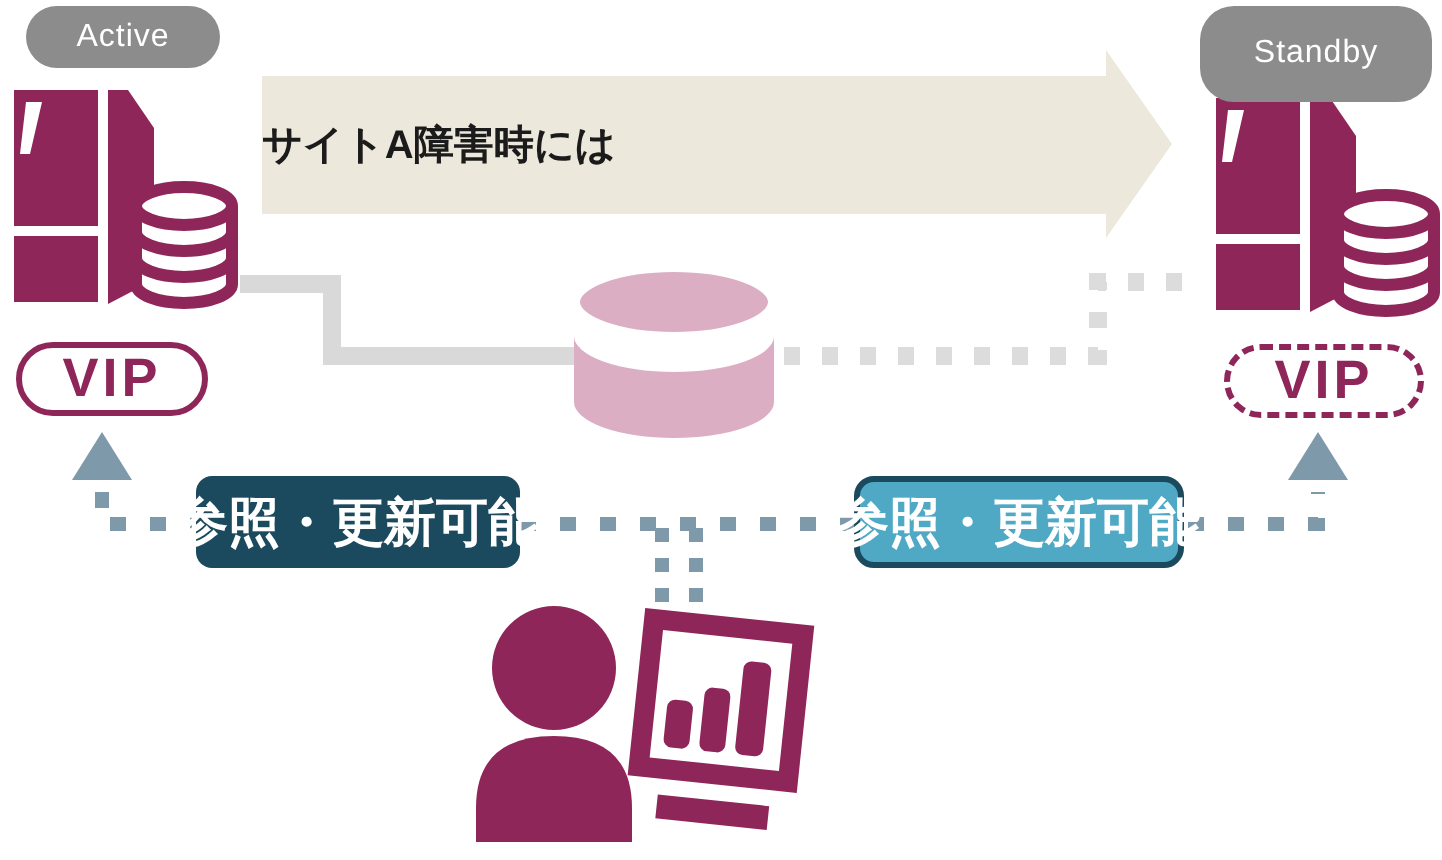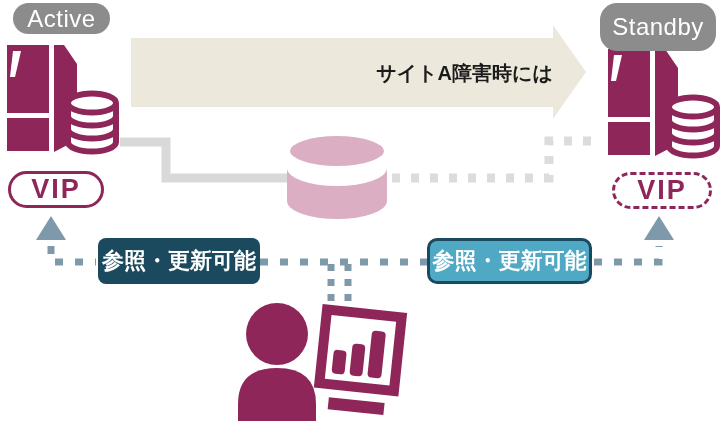--- a/index.html
+++ b/index.html
@@ -8,41 +8,41 @@
     --line_gray:#D9D9D9; --line_gray_dash:#DCDCDC; --text_dark:#1B1B1B;
   }
   html,body{margin:0;padding:0;background:#fff;}
   .stage{
     position:relative;width:721px;height:430px;background:#fff;overflow:hidden;
     font-family:"Liberation Sans", sans-serif;
   }
   .layer{position:absolute;left:0;top:0;}
   
   .pill{position:absolute;display:flex;align-items:center;justify-content:center;box-sizing:border-box;}
-  .status-pill{background:var(--pill_gray);color:#fff;border-radius:17px;font-size:24px;letter-spacing:.5px;}
+  .status-pill{background:var(--pill_gray);color:#fff;border-radius:17px;font-size:16px;letter-spacing:.5px;}
   #active-pill{left:13px;top:3px;width:97px;height:31px;}
   #standby-pill{left:600px;top:3px;width:116px;height:48px;}
   .vip-pill{background:#fff;color:var(--maroon);font-weight:bold;font-size:27px;letter-spacing:2px;border-radius:19px;}
   #vip-a{left:8px;top:171px;width:96px;height:37px;border:3px solid var(--maroon);}
   #vip-b{left:612px;top:172px;width:100px;height:37px;border:3px dashed var(--maroon);}
   
   .failover-arrow{
     position:absolute;left:131px;top:25px;width:455px;height:94px;
     background:var(--arrow_beige);
     clip-path:polygon(0 13px,422px 13px,422px 0,455px 47px,422px 94px,422px 82px,0 82px);
   }
   .arrow-text{
     position:absolute;left:0;top:13px;width:422px;height:69px;
-    display:flex;flex-direction:column;justify-content:center;align-items:flex-end;
+    display:flex;flex-direction:column;justify-content:center;align-items:flex-start;
     font-size:20px;font-weight:bold;color:var(--text_dark);line-height:1.5;text-align:center;
   }
   
   .access-badge{
     position:absolute;top:238px;height:46px;display:flex;align-items:center;justify-content:center;
-    color:#fff;font-weight:bold;font-size:22px;box-sizing:border-box;white-space:nowrap;
+    color:#fff;font-weight:bold;font-size:26px;box-sizing:border-box;white-space:nowrap;
   }
   #badge-a{left:98px;width:162px;background:var(--teal_dark);border-radius:8px;}
   #badge-b{left:427px;width:165px;background:var(--teal_light);border:3px solid var(--teal_dark);border-radius:10px;}
   
   .maroon{fill:var(--maroon);}
   .whitefill{fill:#fff;}
   .db-ring{fill:#fff;stroke:var(--maroon);stroke-width:6px;}
   .db-groove{fill:none;stroke:var(--maroon);stroke-width:6px;}
   .pinkfill{fill:var(--pink);}
   .gray-line{fill:none;stroke:var(--line_gray);stroke-width:9px;}

